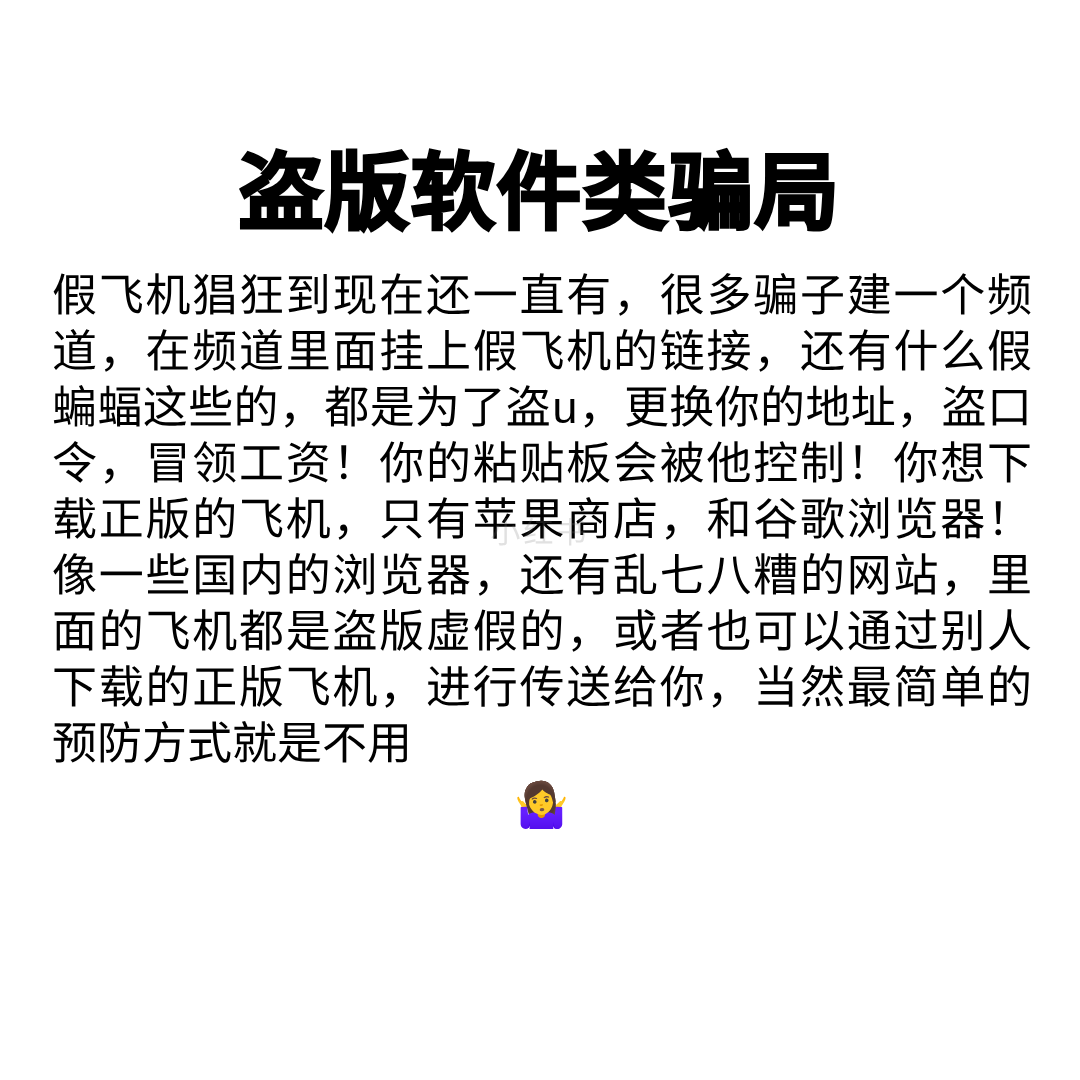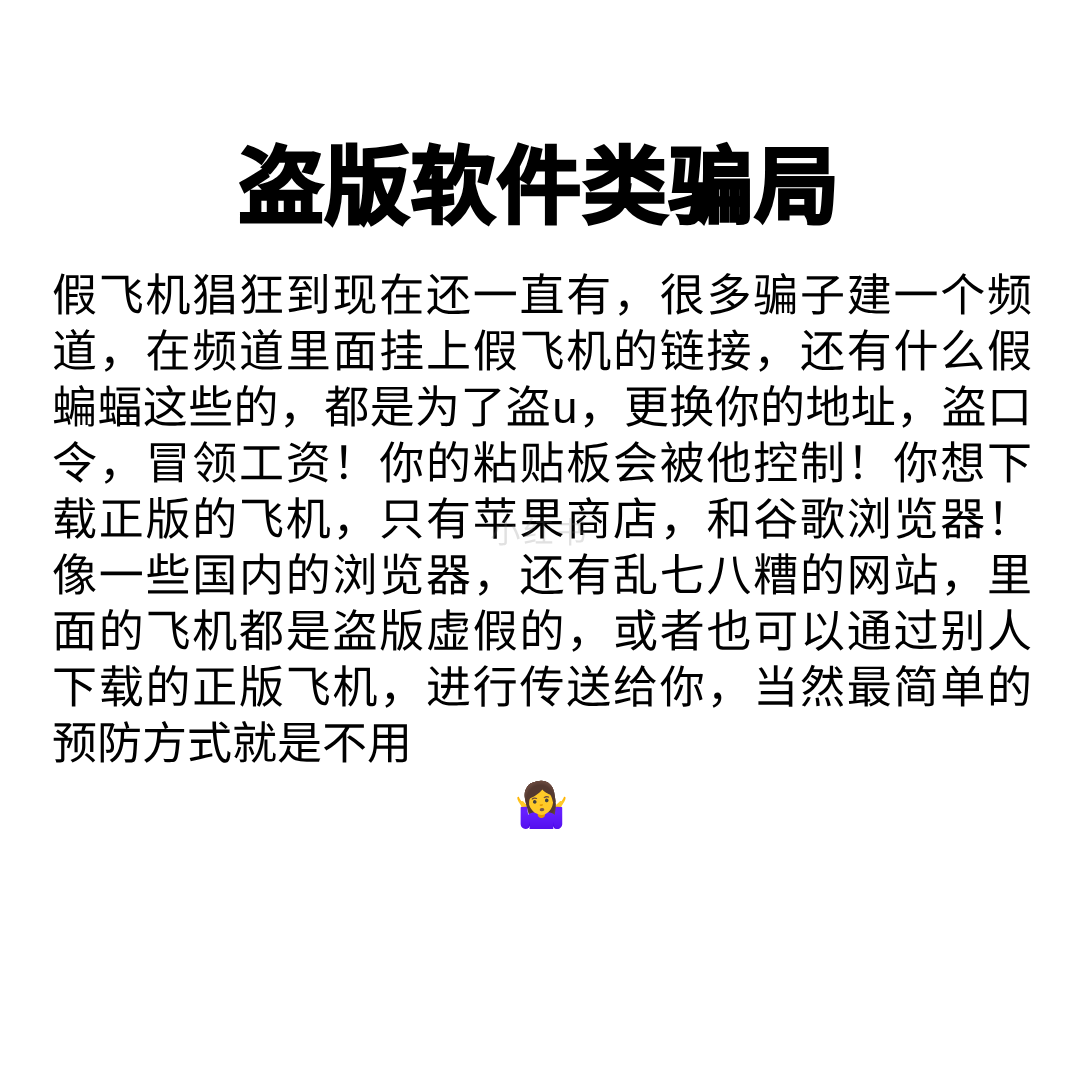--- a/index.html
+++ b/index.html
@@ -23,21 +23,21 @@
     box-sizing: border-box;
     background: #ffffff;
   }
 
   .title {
     position: absolute;
     top: 86px;
     left: 0;
     width: 1080px;
     text-align: center;
-    font-family: Liberation Mono, monospace;
+    font-family: Liberation Serif, serif;
     font-size: 84px;
     line-height: 104px;
     font-weight: 900;
     letter-spacing: 2px;
     color: #000000;
     -webkit-text-stroke: 3px #000000;
   }
 
   .body-text {
     position: absolute;

